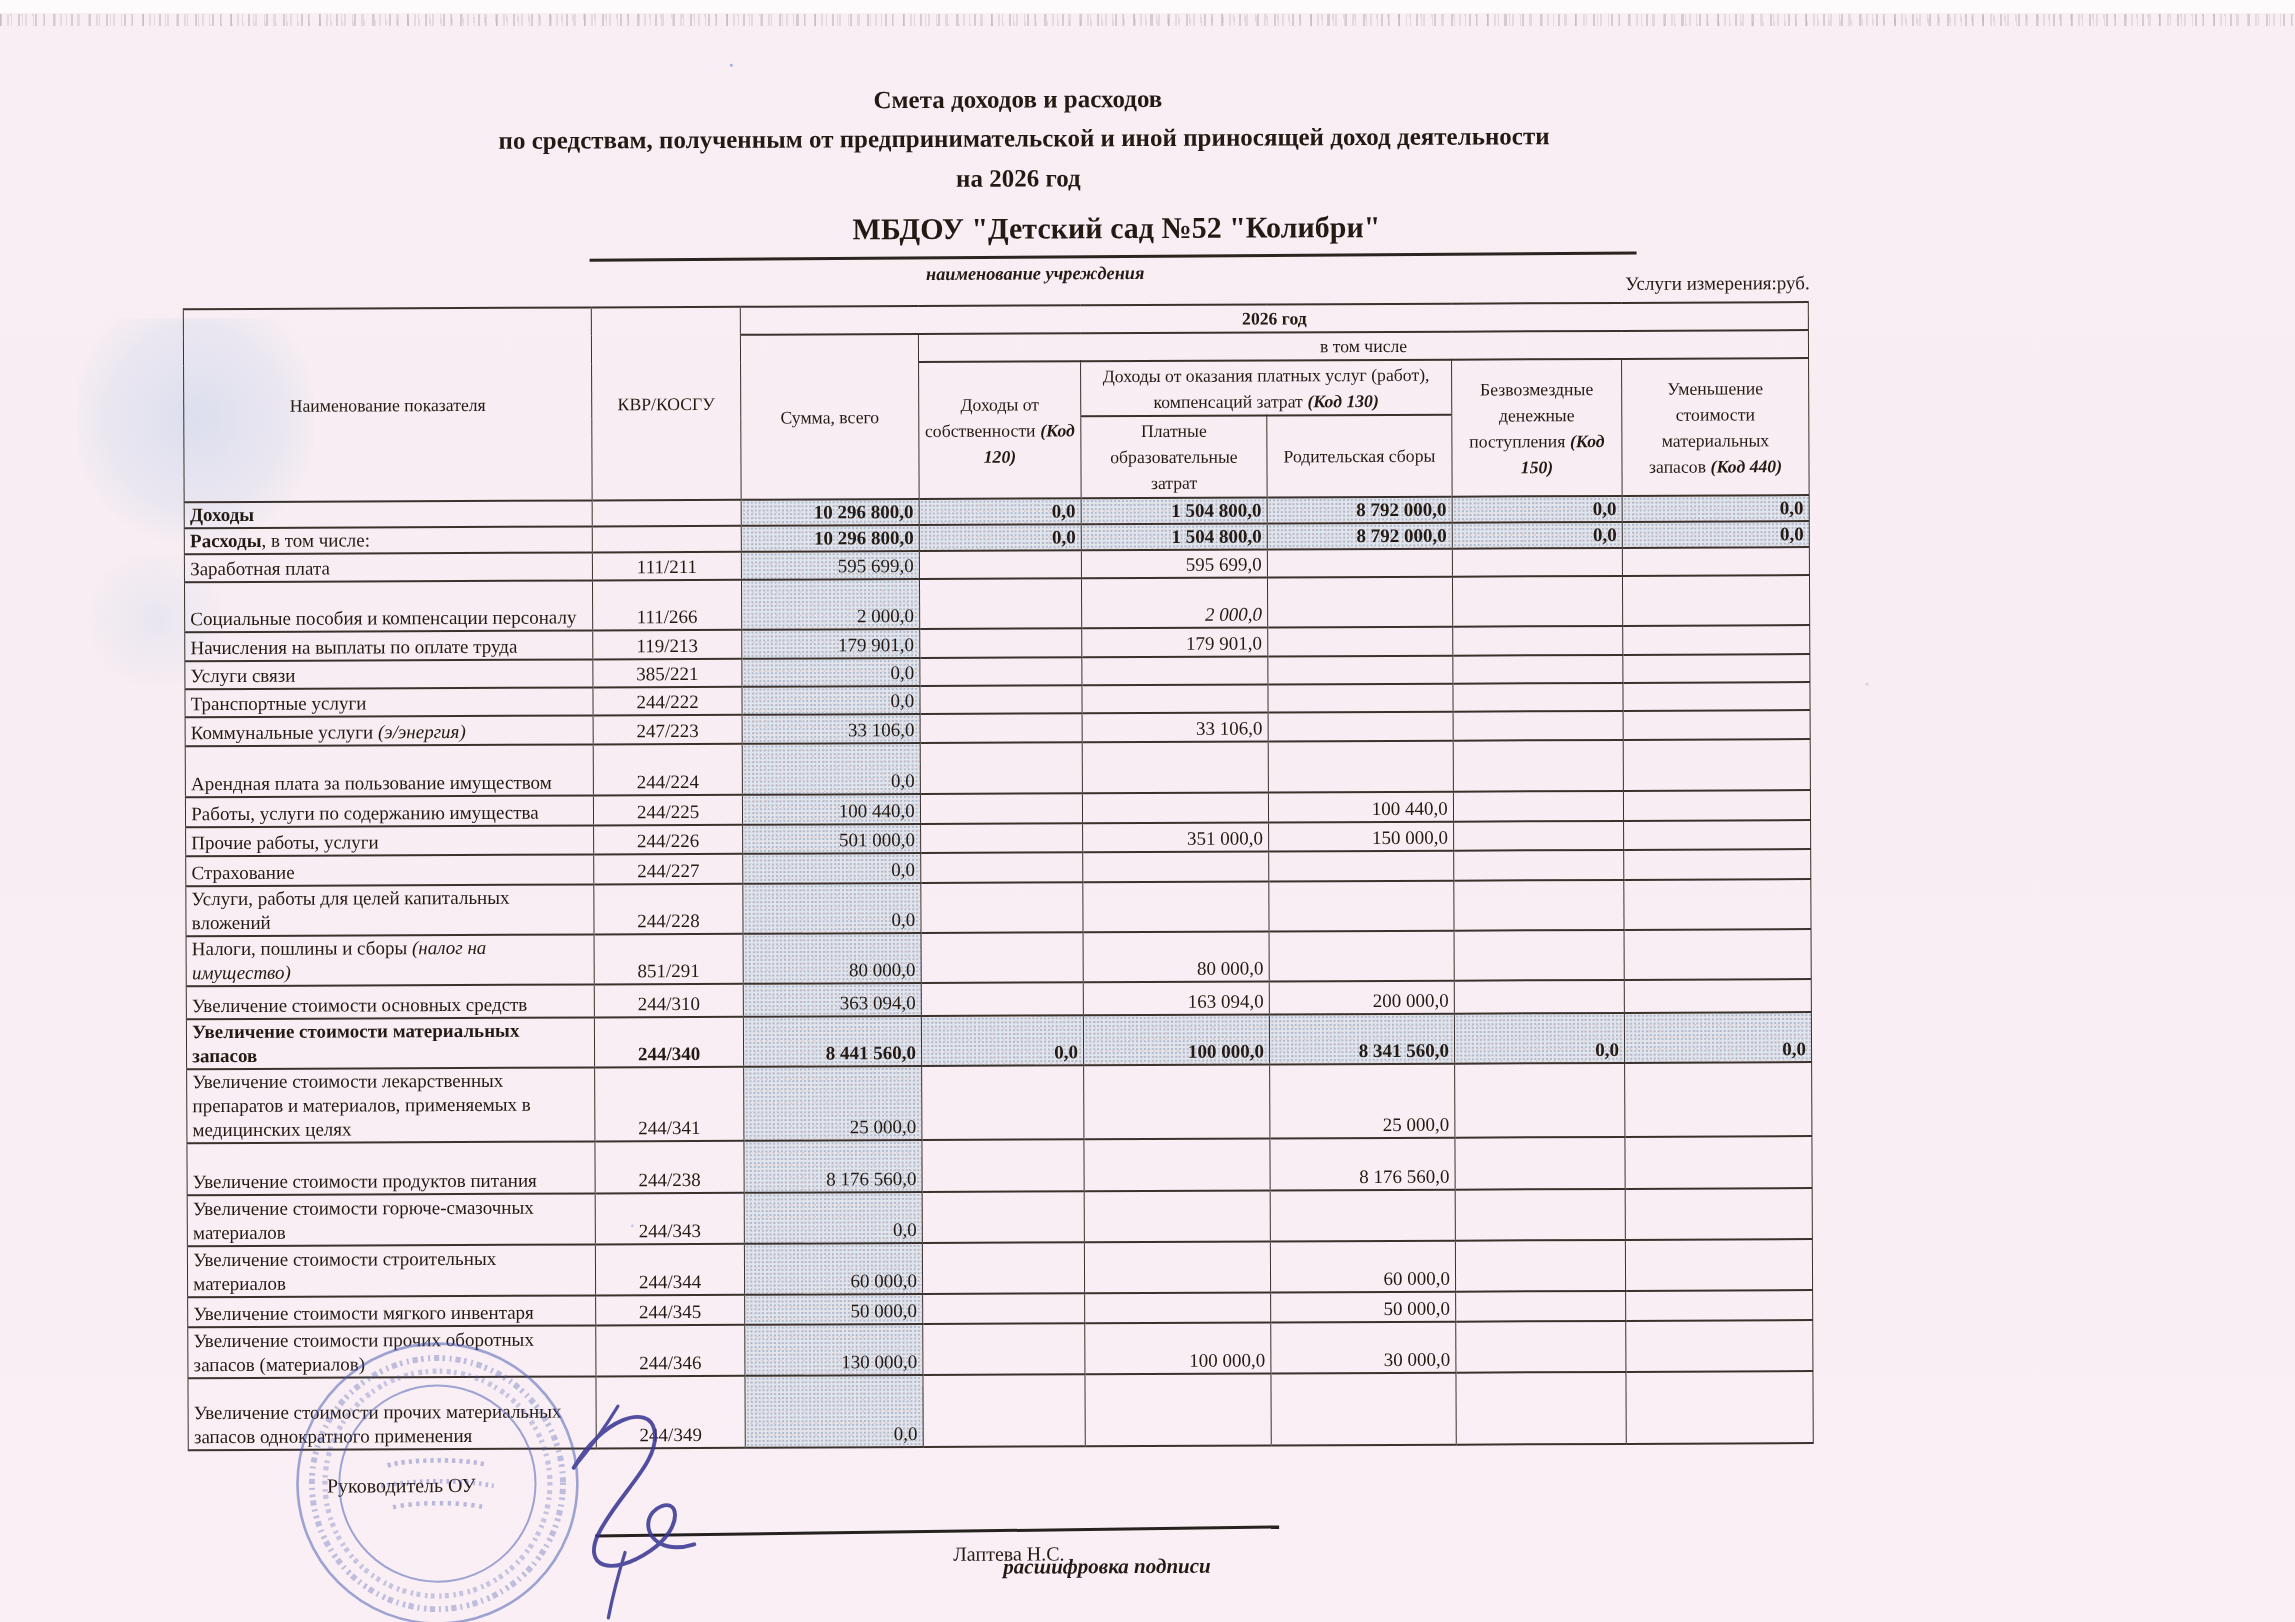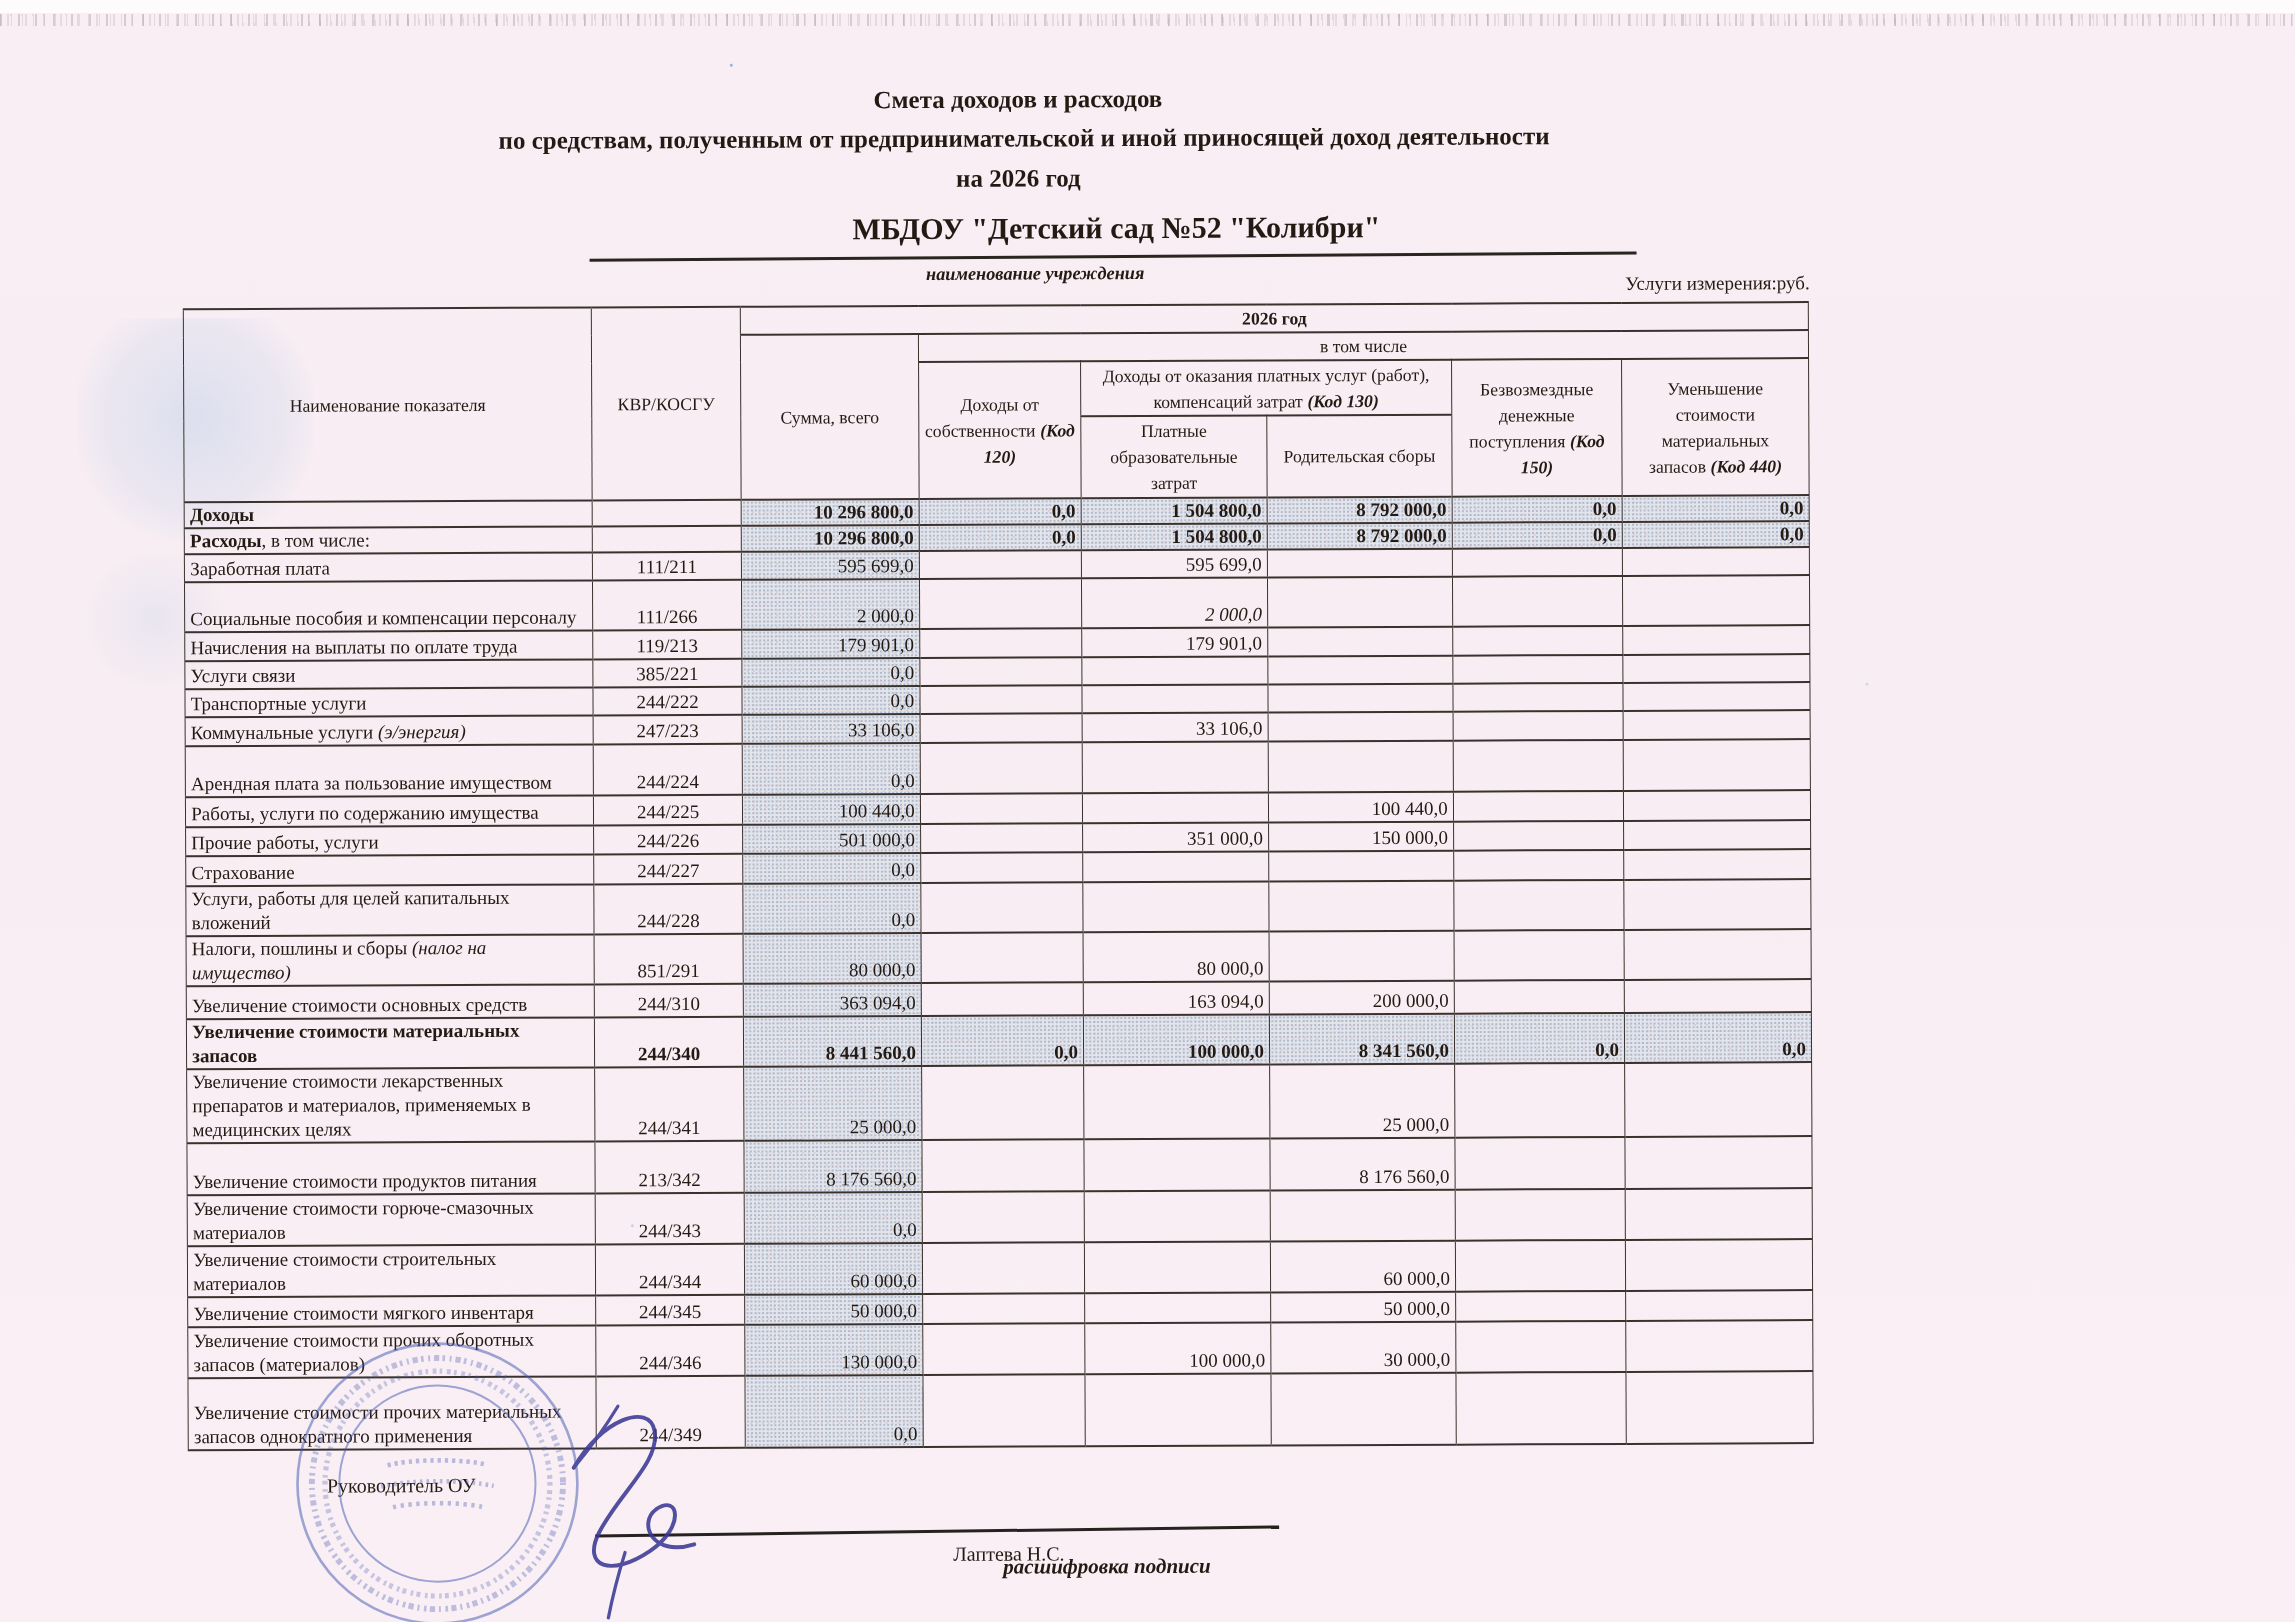--- a/index.html
+++ b/index.html
@@ -285,21 +285,21 @@
           <td class="c-kvr">244/341</td>
           <td class="c-val dots">25 000,0</td>
           <td class="c-val"></td>
           <td class="c-val"></td>
           <td class="c-val">25 000,0</td>
           <td class="c-val"></td>
           <td class="c-val"></td>
         </tr>
         <tr style="height: 52px;">
           <td class="c-name"><span class="nb"></span><span class="nr">Увеличение стоимости продуктов питания</span><span class="ni"></span></td>
-          <td class="c-kvr">213/342</td>
+          <td class="c-kvr">244/238</td>
           <td class="c-val dots">8 176 560,0</td>
           <td class="c-val"></td>
           <td class="c-val"></td>
           <td class="c-val">8 176 560,0</td>
           <td class="c-val"></td>
           <td class="c-val"></td>
         </tr>
         <tr style="height: 51px;">
           <td class="c-name"><span class="nb"></span><span class="nr">Увеличение стоимости горюче-смазочных материалов</span><span class="ni"></span></td>
           <td class="c-kvr">244/343</td>

